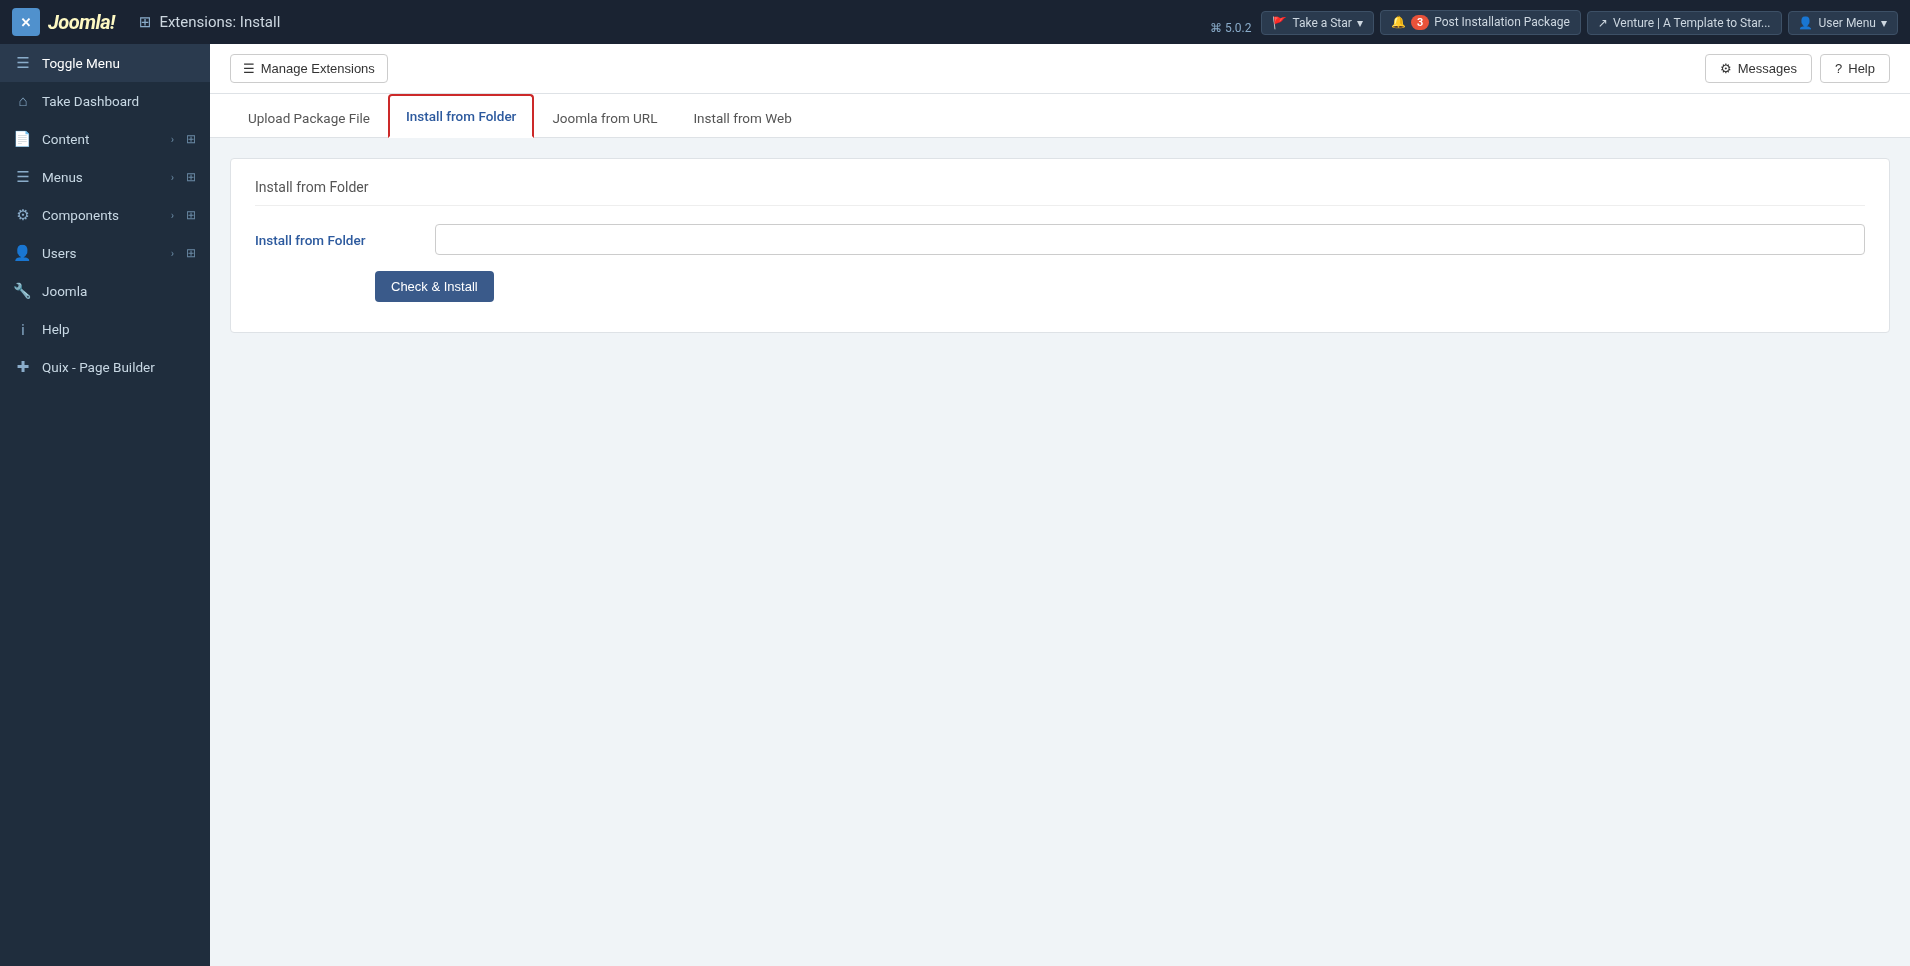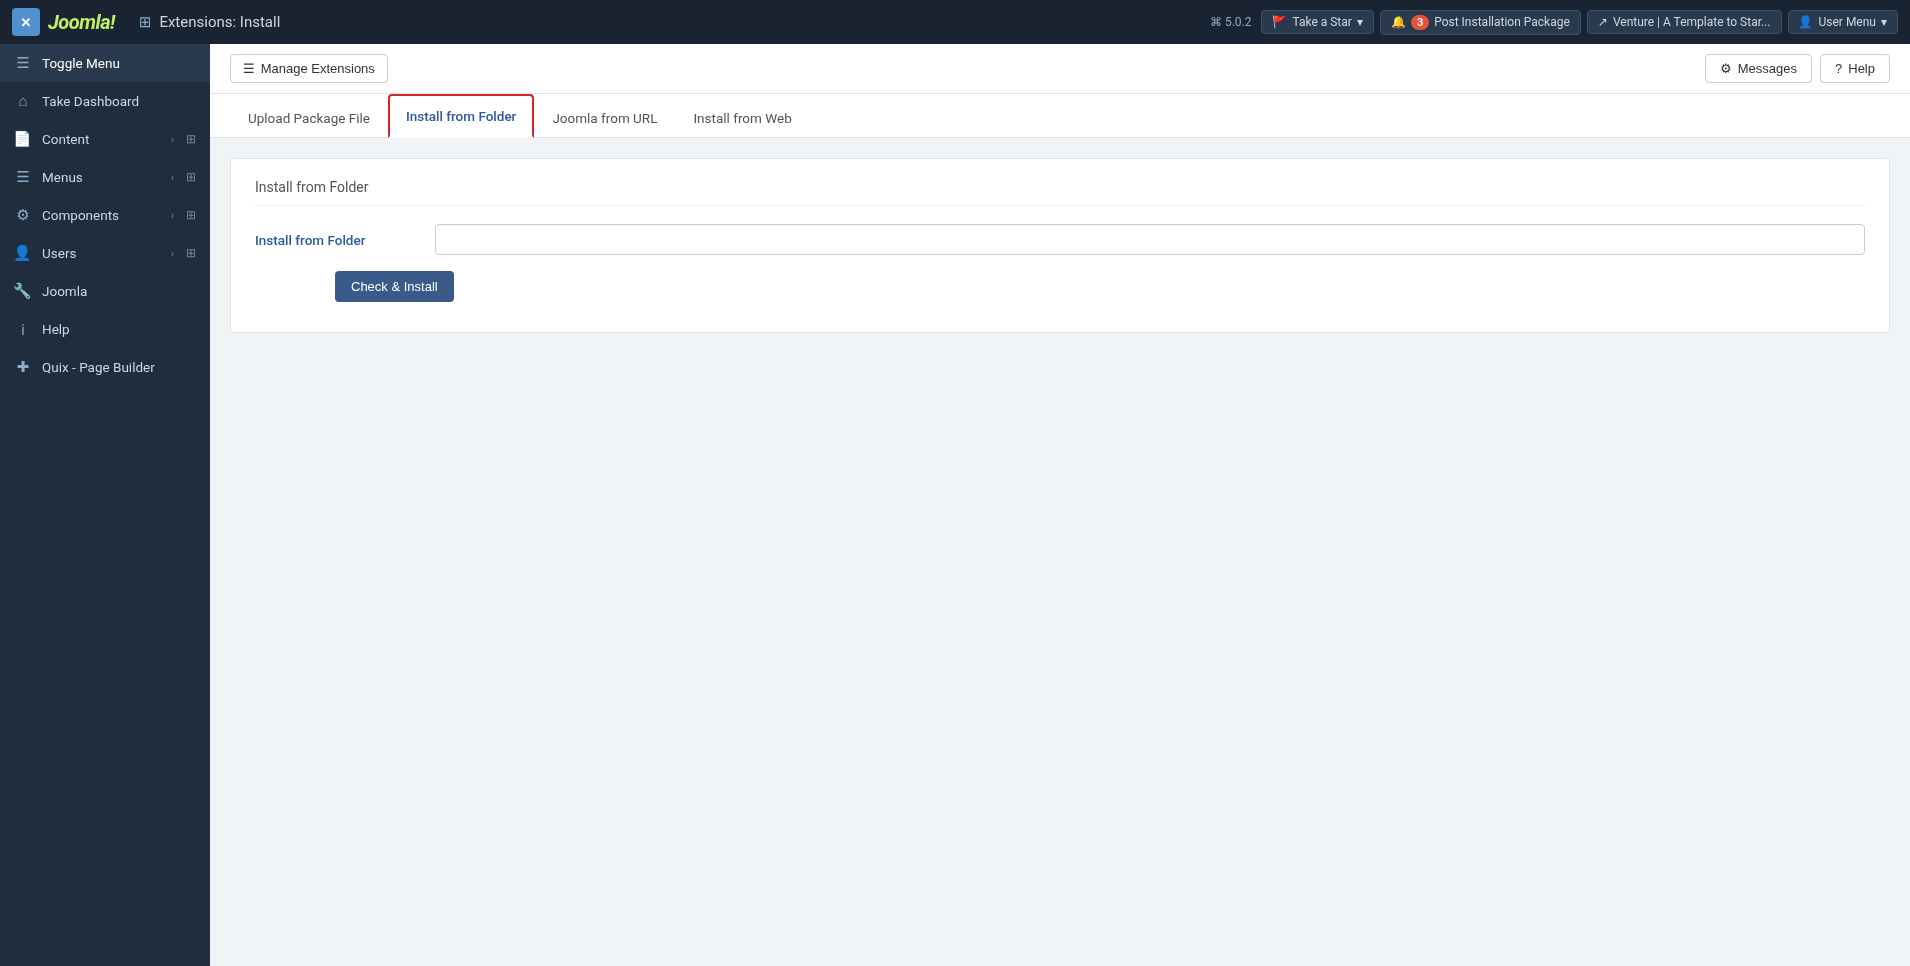--- a/index.html
+++ b/index.html
@@ -26,39 +26,39 @@
     .topbar-logo-icon {
       width: 28px; height: 28px;
       background: #5091cd;
       border-radius: 4px;
       display: flex; align-items: center; justify-content: center;
       font-weight: bold; color: #fff; font-size: 13px;
     }
     .topbar-logo-text {
       font-size: 20px;
       font-weight: 700;
-      color: #bef264;
+      color: #fef9c3;
       font-style: italic;
       letter-spacing: -0.5px;
     }
     .topbar-title {
       display: flex;
       align-items: center;
       gap: 8px;
       font-size: 15px;
       color: #cdd7e0;
       margin-left: 8px;
     }
     .topbar-title .ext-icon {
       color: #8aacca;
     }
     .topbar-right {
       margin-left: auto;
       display: flex;
-      align-items: center;
+      align-items: flex-end;
       gap: 6px;
     }
     .topbar-badge {
       background: #2a3a4e;
       border: 1px solid #3d5066;
       color: #cdd7e0;
       border-radius: 4px;
       padding: 4px 10px;
       font-size: 12px;
       display: flex;
@@ -262,21 +262,21 @@
       outline: none;
     }
     .btn-check-install {
       background: #3a5a8a;
       color: #fff;
       border: none;
       border-radius: 4px;
       padding: 8px 16px;
       font-size: 13px;
       cursor: pointer;
-      margin-left: 80px;
+      margin-left: 120px;
     }
   </style>
 </head>
 <body>
 
 <div class="topbar">
   <div class="topbar-logo">
     <div class="topbar-logo-icon">✕</div>
     <span class="topbar-logo-text">Joomla!</span>
   </div>

